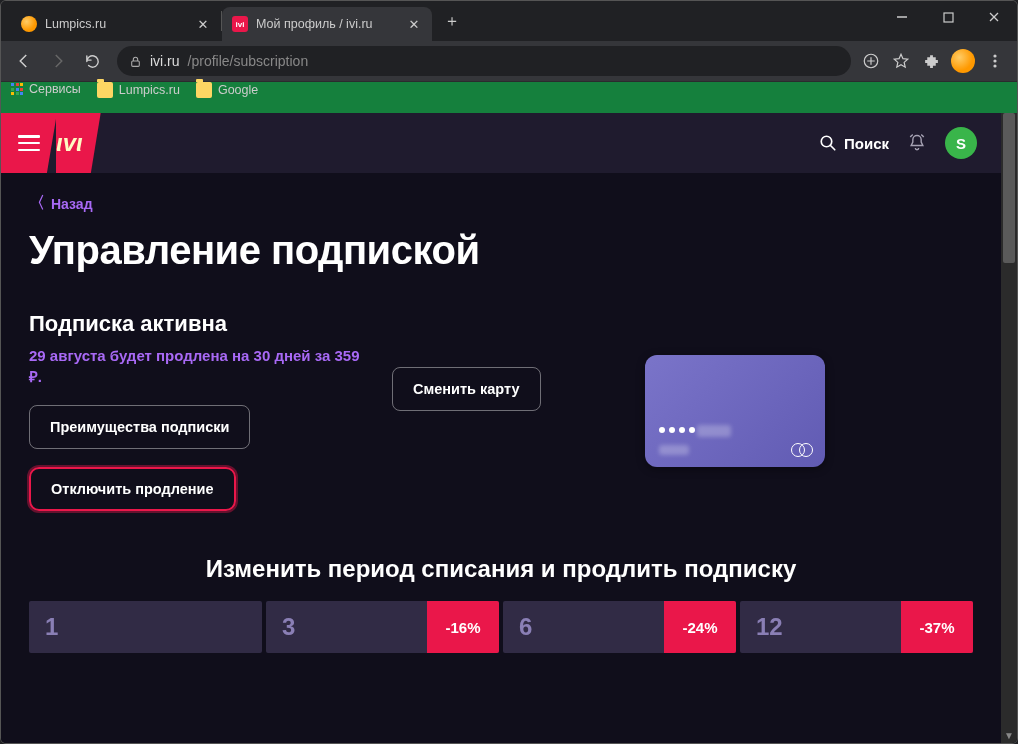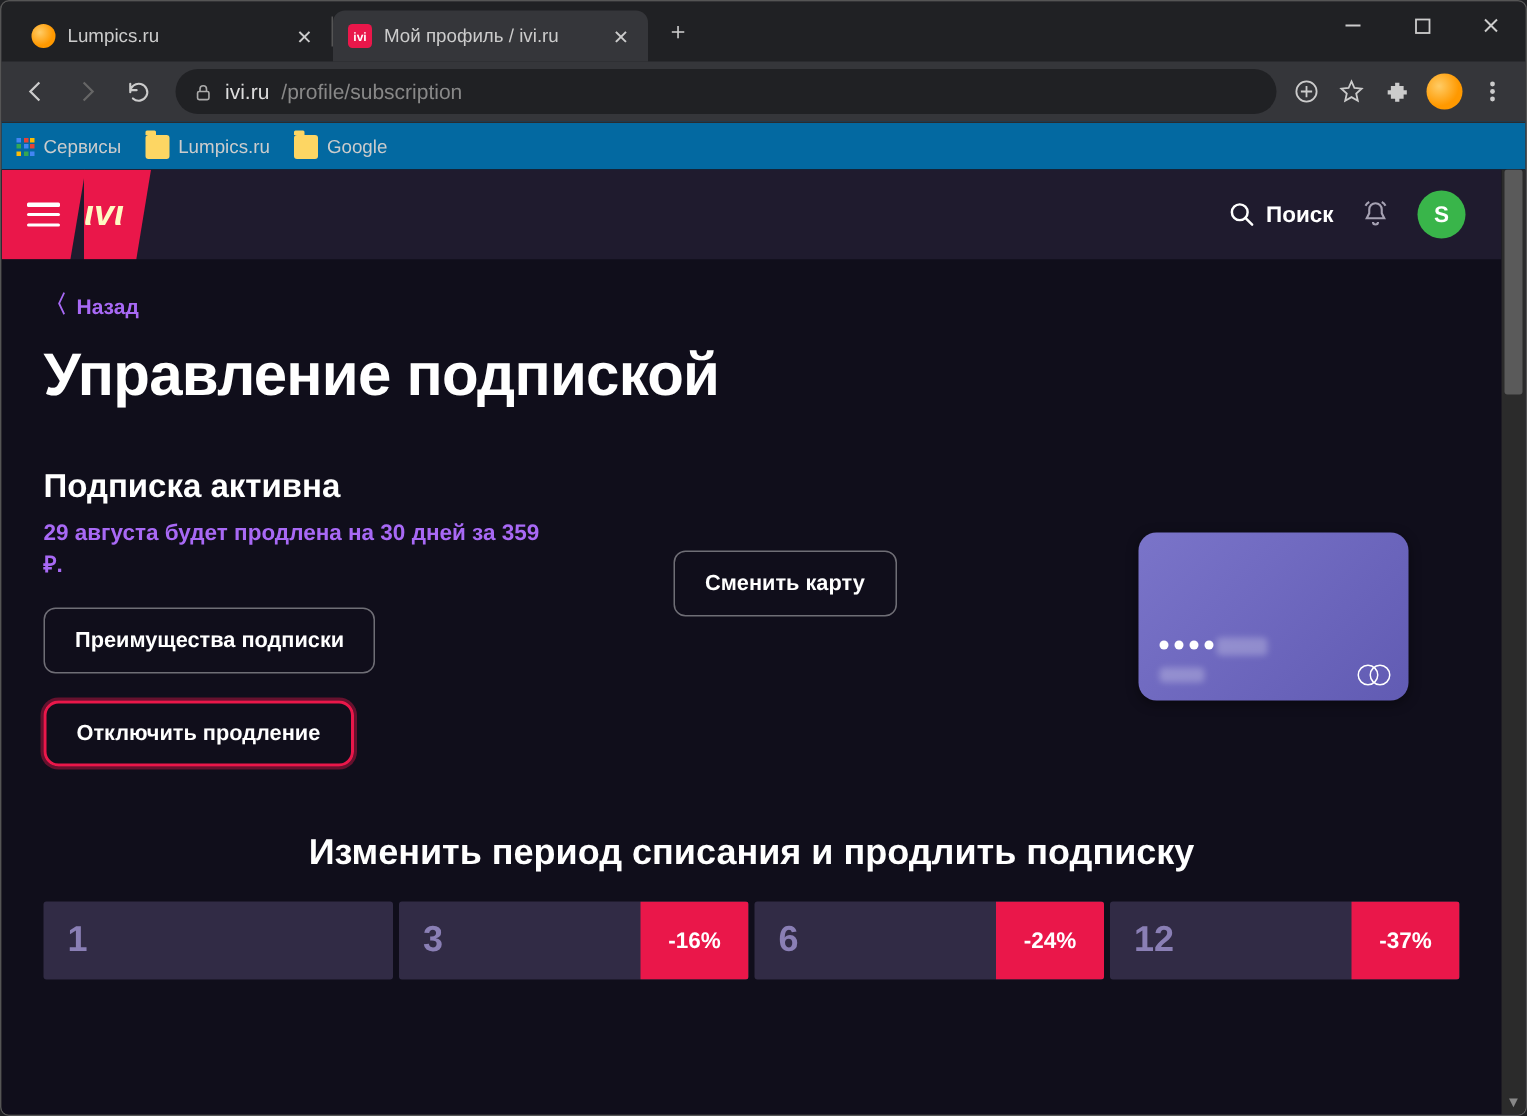--- a/index.html
+++ b/index.html
@@ -26,21 +26,21 @@
   .tbtn.disabled { color:#666; }
   .omnibox { flex:1; height:30px; background:#202124; border-radius:15px; display:flex; align-items:center; padding:0 12px; color:#ccc; font-size:14px; gap:8px; margin:0 6px; }
   .lock { font-size:12px;color:#aaa; }
   .url-host { color:#ddd; }
   .url-path { color:#888; }
   .ext-icons { display:flex; align-items:center; gap:10px; padding-right:4px; }
   .ext-icons .ic { width:20px;height:20px;display:flex;align-items:center;justify-content:center;color:#ccc;font-size:16px; }
   .avatar-orange { width:24px;height:24px;border-radius:50%;background: radial-gradient(circle at 35% 35%, #ffcc66, #ff9900 60%); }
 
   
-  .bookmarks { height: 32px; background:#0369a1; border-top:1px solid #2a2b2e; display:flex; align-items:center; padding:0 10px; gap:16px; font-size:12.5px; color:#ccc; }
+  .bookmarks { height: 32px; background:#15803d; border-top:1px solid #2a2b2e; display:flex; align-items:flex-start; padding:0 10px; gap:16px; font-size:12.5px; color:#ccc; }
   .bm { display:flex; align-items:center; gap:6px; }
   .bm .bm-ic { width:16px;height:16px;border-radius:2px; }
   .apps-ic { display:grid;grid-template-columns:repeat(3,3px);grid-template-rows:repeat(3,3px);gap:1.5px; }
   .apps-ic span{background:#4285f4;}
   .apps-ic span:nth-child(2){background:#ea4335;}
   .apps-ic span:nth-child(3){background:#fbbc05;}
   .apps-ic span:nth-child(4){background:#34a853;}
   .apps-ic span:nth-child(5){background:#4285f4;}
   .apps-ic span:nth-child(6){background:#ea4335;}
   .apps-ic span:nth-child(7){background:#fbbc05;}
@@ -70,21 +70,21 @@
   .bell { width:20px;height:20px;color:#a5a1b2; position:relative; }
   .bell svg{width:20px;height:20px;}
   .profile-badge { width:32px;height:32px;border-radius:50%;background:#39b54a;color:#fff;display:flex;align-items:center;justify-content:center;font-weight:700;font-size:15px; }
 
   
   .page { padding: 20px 28px 40px 28px; color:#fff; background:#100e1b; min-height:100%; }
   .back-link { display:flex;align-items:center;gap:6px;color:#a869f5;font-size:14px;font-weight:600; }
   .back-link .chev { color:#a869f5;font-size:16px; }
   h1.page-title { font-size:40px;font-weight:800;margin-top:14px;letter-spacing:-0.5px; }
 
-  .cols { display:flex; gap:80px; margin-top:38px; }
+  .cols { display:flex; gap:23px; margin-top:38px; }
   .col-left { flex:0 0 340px; }
   .col-mid { flex:0 0 230px; }
   .col-right { flex:1; display:flex; align-items:center; }
 
   .sub-active { font-size:22px;font-weight:800; }
   .sub-renew { color:#a869f5;font-size:15px;margin-top:8px;line-height:1.4;font-weight:bold; }
 
   .outline-btn { display:inline-flex;align-items:center;justify-content:center;height:44px;padding:0 20px;border:1.5px solid rgba(255,255,255,.4);border-radius:8px;color:#fff;font-weight:700;font-size:14.5px;background:transparent; margin-top:18px; }
   .outline-btn.highlight { border:2px solid #ea174a; box-shadow: 0 0 0 2px rgba(234,23,74,.4); border-radius:10px; }
 

